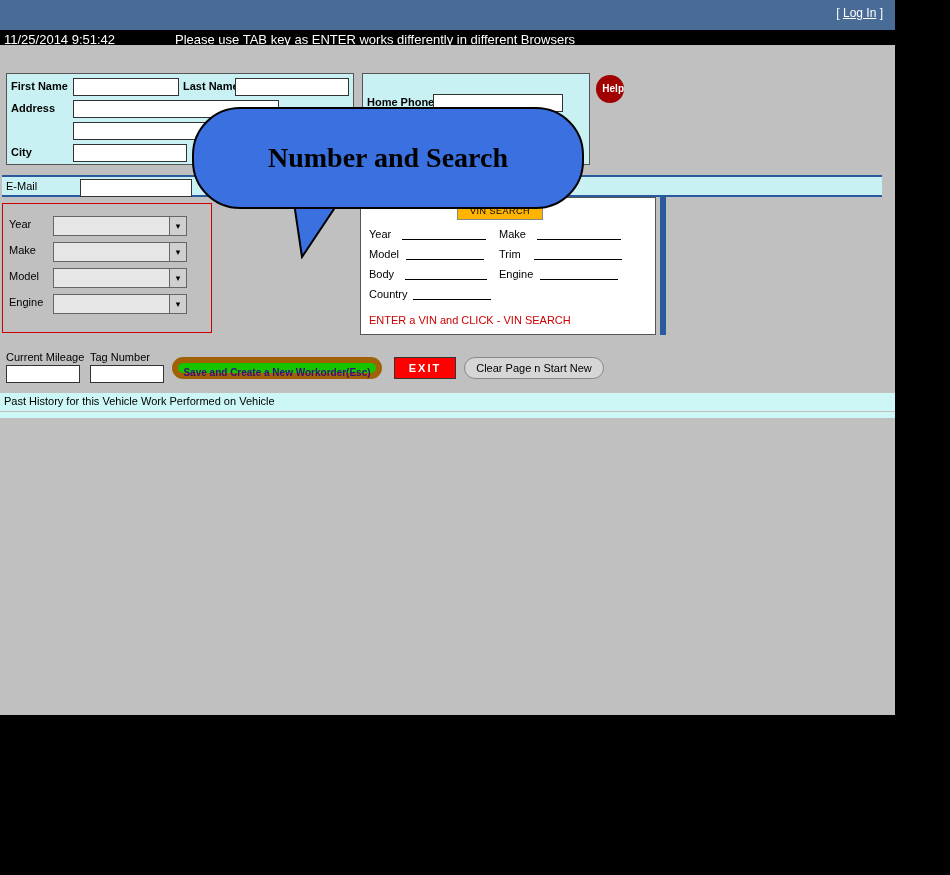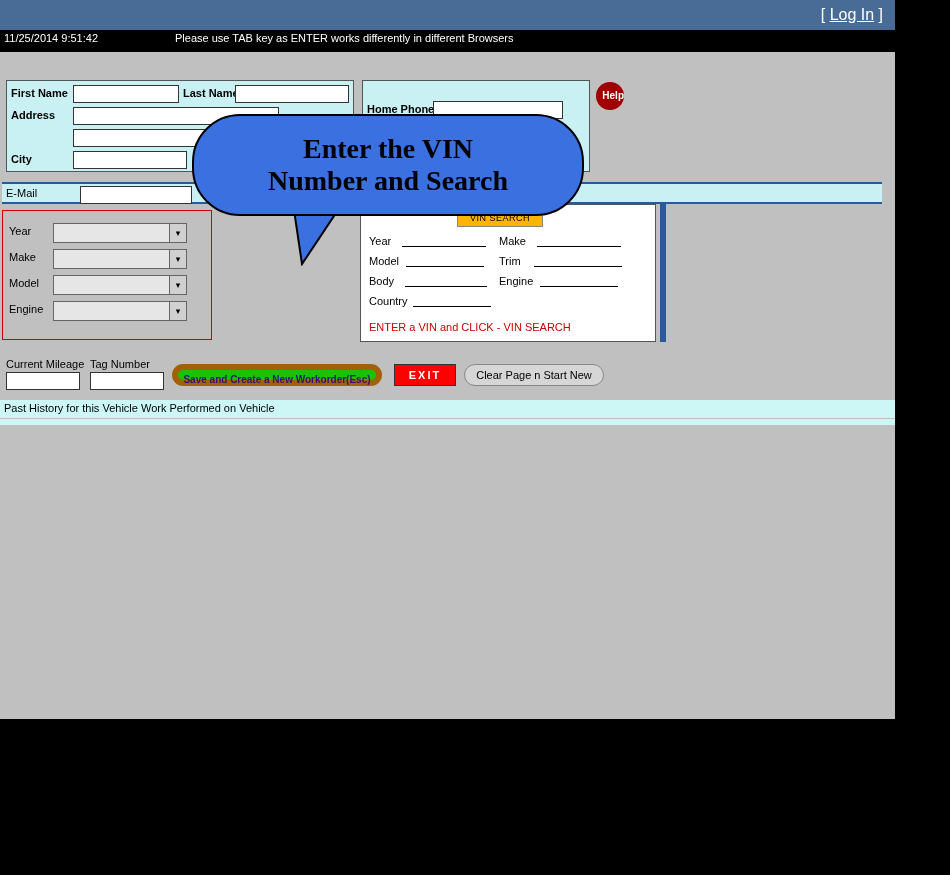--- a/index.html
+++ b/index.html
@@ -21,32 +21,32 @@
   .topbar {
     height: 30px;
     background: #496c96;
     position: relative;
   }
   .login-link {
     position: absolute;
     right: 12px;
     top: 6px;
     color: #fff;
-    font-size: 16px;
+    font-size: 12px;
   }
   .login-link a {
     color: #fff;
     text-decoration: underline;
     cursor: pointer;
   }
   .statusbar {
-    height: 22px;
+    height: 15px;
     background: #000;
     color: #fff;
-    font-size: 11px;
+    font-size: 13px;
     position: relative;
   }
   .statusbar .ts {
     position: absolute;
     left: 4px;
     top: 2px;
   }
   .statusbar .msg {
     position: absolute;
     left: 175px;
@@ -446,21 +446,20 @@
     <input class="inp cm-inp" value="" style="">
     <input class="inp tn-inp" value="" style="">
     <div class="save-btn">Save and Create a New Workorder(Esc)</div>
     <div class="exit-btn">EXIT</div>
     <div class="clear-btn">Clear Page n Start New</div>
 
     <div class="hist-bar">Past History for this Vehicle  Work Performed on Vehicle</div>
     <div class="hist-bar2"></div>
 
     <div class="callout">
-      <div>Enter the VIN</div>
       <div>Number and Search</div>
     </div>
     <div class="callout-tail">
       <svg width="50" height="56">
         <polygon points="0,0 44,0 8,54" fill="#3b70e0" stroke="#000" stroke-width="2"></polygon>
         <polygon points="2,0 42,0 22,2" fill="#3b70e0"></polygon>
       </svg>
     </div>
 
   </div>

